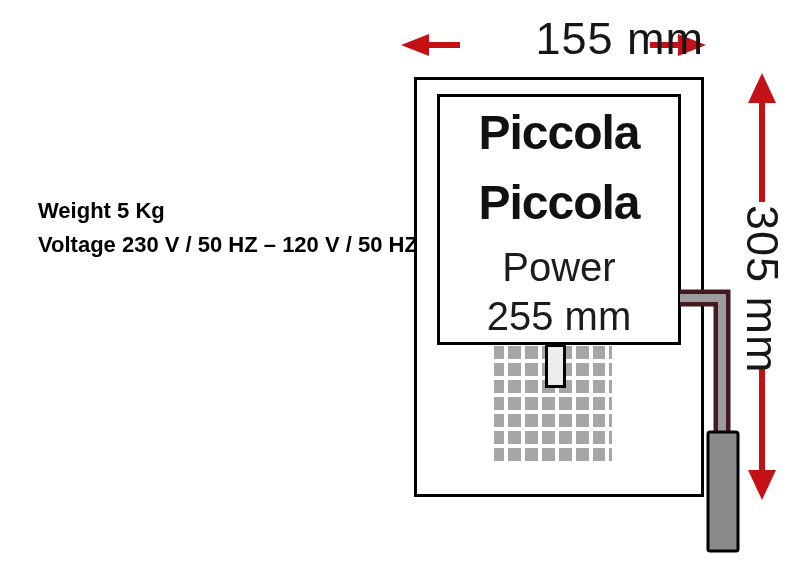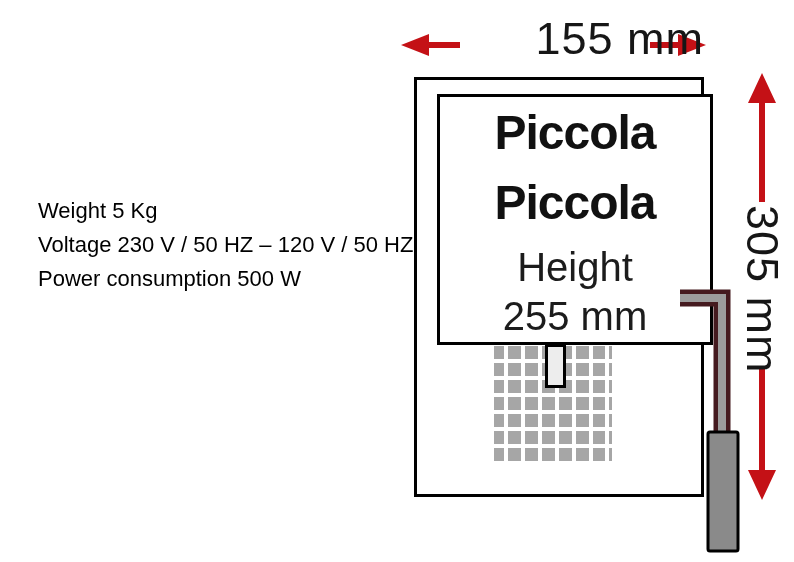--- a/index.html
+++ b/index.html
@@ -17,41 +17,42 @@
 
   
   .specs {
     position: absolute;
     left: 38px;
     top: 194px;
     font-size: 22px;
     line-height: 34px;
     color: #000000;
     white-space: nowrap;
+    font-weight: bold;
   }
 
   
   .machine {
     position: absolute;
     left: 414px;
     top: 77px;
     width: 290px;
     height: 420px;
     border: 3px solid #000000;
     box-sizing: border-box;
     background: #ffffff;
     z-index: 1;
   }
 
   
   .plate {
     position: absolute;
     left: 437px;
     top: 94px;
-    width: 276px;
+    width: 244px;
     height: 251px;
     border: 3px solid #000000;
     box-sizing: border-box;
     background: #ffffff;
     z-index: 3;
     text-align: center;
     color: #111111;
   }
   .plate .brand {
     font-size: 48px;
@@ -140,31 +141,30 @@
   }
 </style>
 </head>
 <body>
 
 <div class="canvas">
 
   <div class="specs">
     <div>Weight 5 Kg</div>
     <div>Voltage 230 V / 50 HZ – 120 V / 50 HZ</div>
-    <div>Power consumption 500 W</div>
   </div>
 
   <div class="machine"></div>
 
   <div class="drip-grid"></div>
 
   <div class="plate">
     <div class="brand first">Piccola</div>
     <div class="brand second">Piccola</div>
-    <div class="caption1">Height</div>
+    <div class="caption1">Power</div>
     <div class="caption2">255 mm</div>
   </div>
 
   <div class="spout"></div>
 
   <svg class="overlay-svg" width="794" height="562" viewBox="0 0 794 562">
 
     <g>
       <line x1="460" y1="45" x2="427" y2="45" stroke-width="6" stroke="#c41116"></line>
       <polygon points="401,45 429,34 429,56" fill="#c41116"></polygon>

